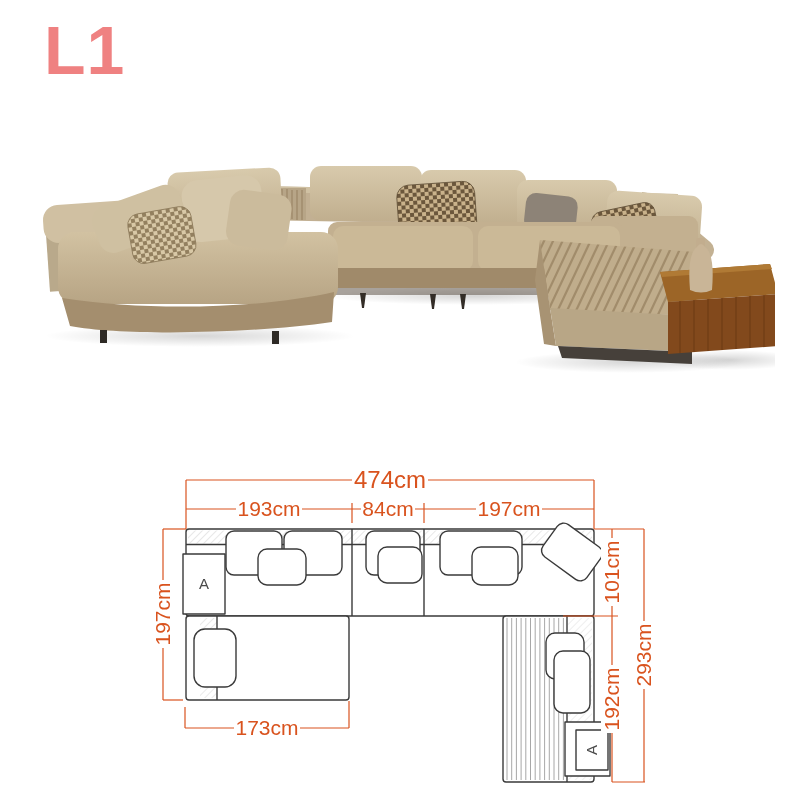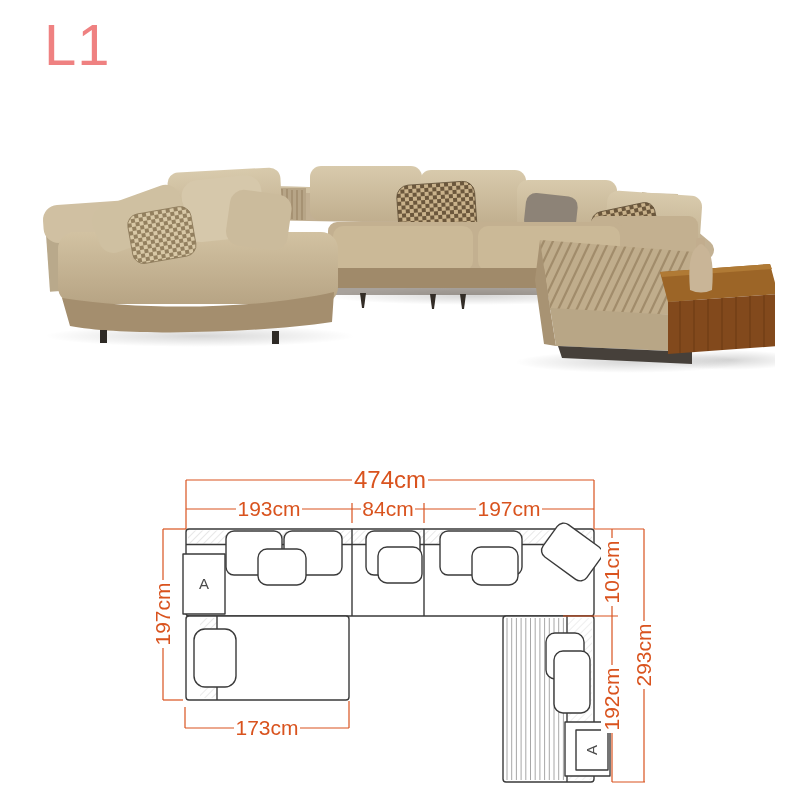--- a/index.html
+++ b/index.html
@@ -2,21 +2,21 @@
 <html><head>
 <meta charset="utf-8">
 <style>
   html,body{margin:0;padding:0;}
   body{
     width:800px;height:800px;position:relative;overflow:hidden;
     background:#ffffff;font-family:"Liberation Sans",sans-serif;
   }
   .variant-label{
     position:absolute;left:44px;top:16px;
-    font-size:58px;line-height:1;font-weight:400;
+    font-size:68px;line-height:1;font-weight:700;
     color:#ef8181;letter-spacing:1px;
   }
   .sofa-art{position:absolute;left:30px;top:140px;width:745px;height:245px;}
   .dim-diagram{position:absolute;left:150px;top:455px;width:570px;height:345px;}
   .dim-text{font-family:"Liberation Sans",sans-serif;}
 </style>
 </head>
 <body>
 
 <div class="variant-label">L1</div>

